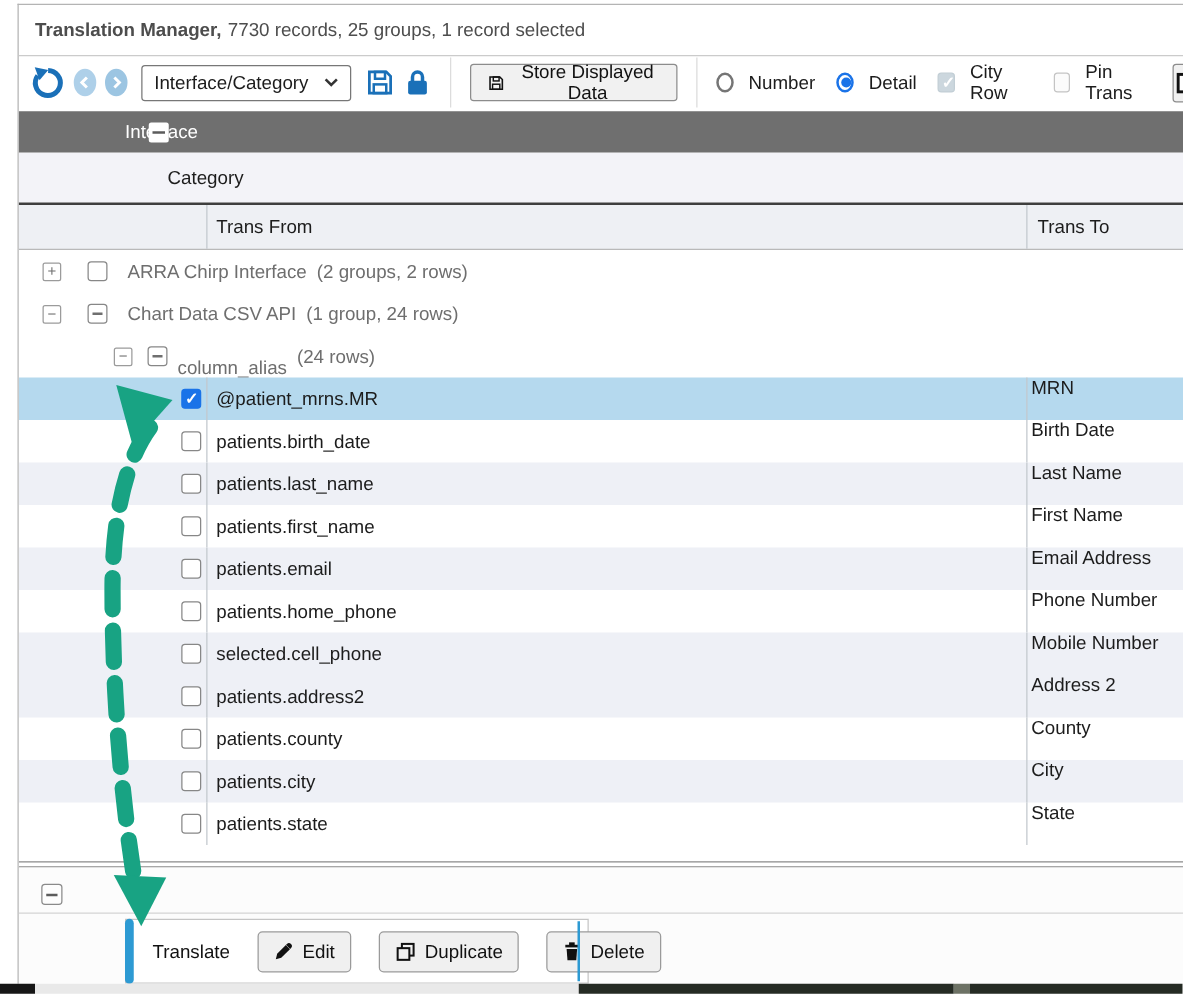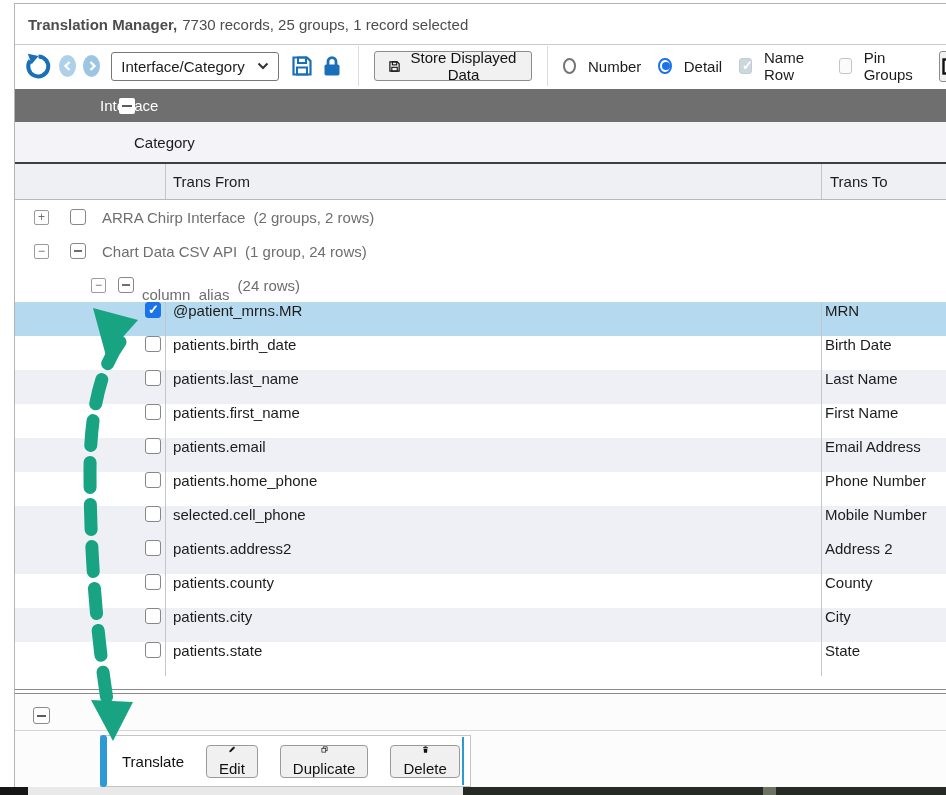--- a/index.html
+++ b/index.html
@@ -57,40 +57,40 @@
   .row.shade { background:#eef0f6; }
   .row.selected { background:#b5d9ee; }
   .exp { position:absolute; width:15px; height:15px; border:1px solid #9b9b9b; border-radius:2px; background:#fff;
     color:#6f6f6f; font-size:12px; line-height:12px; text-align:center; cursor:pointer; }
   .cb { position:absolute; width:16px; height:16px; border:1px solid #878787; border-radius:3px; background:#fff; cursor:pointer; }
   .cb.ind::after { content:""; position:absolute; left:3px; right:3px; top:6px; height:2px; background:#6f6f6f; }
   .cb.on { background:#1a73e8; border-color:#1a73e8; }
   .cb.on::after { content:"✓"; position:absolute; left:2px; top:-1px; color:#fff; font-size:13px; font-weight:bold; }
   .g-label { color:#6e6e6e; }
   .g-count { color:#6e6e6e; margin-left:8px; }
-  .cell-from { width:806px; height:100%; position:relative; display:flex; align-items:flex-start; }
+  .cell-from { width:806px; height:100%; position:relative; display:flex; align-items:center; }
   .cell-from::before { content:""; position:absolute; left:150px; top:0; bottom:0; width:1px; background:#c2c7cd; }
   .cell-from .txt { margin-left:158px; color:#1c1c1c; }
   .cell-to { flex:1; height:100%; display:flex; align-items:flex-start; padding-left:3px;
     border-left:1px solid #c2c7cd; color:#1c1c1c; }
 
   
   .table-end { height:5px; border-top:1px solid #8a8a8a; border-bottom:1px solid #8a8a8a; background:#fff; }
   .footer { height:94px; background:#fcfcfc; position:relative; }
   .footer .f-exp { position:absolute; left:18px; top:13px; width:17px; height:17px; border:1px solid #8a8a8a;
     border-radius:3px; background:#fdfdfd; cursor:pointer; }
   .footer .f-exp::after { content:""; position:absolute; left:3px; right:3px; top:7px; height:2px; background:#5c5c5c; }
   .footer .f-hr { position:absolute; left:0; right:0; top:36px; height:1px; background:#d4d4d4; }
   .action-panel { position:absolute; left:85px; top:41px; width:371px; height:52px; background:#fff;
     border:1px solid #c5c5c5; display:flex; align-items:center; padding-left:21px; gap:22px; }
   .action-panel .blue-bar { position:absolute; left:-1px; top:-1px; bottom:-1px; width:7px; background:#2d9ad3; border-radius:4px; }
   .action-panel .blue-line { position:absolute; right:6px; top:1px; bottom:1px; width:2px; background:#2d9ad3; }
   .panel-label { font-size:15px; color:#111; }
   .act-btn { height:33px; border:1px solid #9a9a9a; border-radius:4px; background:#f0f0f0;
-    display:inline-flex; align-items:center; gap:7px; padding:0 12px; font-size:15px; color:#111; cursor:pointer;flex-direction:column; }
+    display:inline-flex; align-items:center; gap:7px; padding:0 12px; font-size:15px; color:#111; cursor:pointer; }
 
   
   .strip { position:absolute; left:0; top:787px; width:946px; height:8px; display:flex; }
   .strip .s1 { width:28px; background:#161616; }
   .strip .s2 { width:435px; background:#e9e9e9; }
   .strip .s3 { width:300px; background:#252b24; }
   .strip .s4 { width:13px; background:#6d7265; }
   .strip .s5 { flex:1; background:#252b24; }
 
   
@@ -150,23 +150,23 @@
         <rect x="7" y="13.5" width="10" height="7" fill="none" stroke="#111" stroke-width="2"></rect>
       </svg>
       <span>Store Displayed Data</span>
     </button>
     <span class="tb-sep"></span>
     <span class="radio"></span>
     <span class="tb-label">Number</span>
     <span class="radio on"></span>
     <span class="tb-label">Detail</span>
     <span class="tcb dis-on"></span>
-    <span class="tb-label">Name Row</span>
+    <span class="tb-label">City Row</span>
     <span class="tcb off"></span>
-    <span class="tb-label">Pin Groups</span>
+    <span class="tb-label">Pin Trans</span>
     <button class="cols-btn">
       <svg width="21" height="17" viewBox="0 0 21 17">
         <rect x="1.5" y="1.5" width="18" height="14" fill="#fff" stroke="#111" stroke-width="2.4"></rect>
         <rect x="10" y="1.5" width="9.5" height="14" fill="#2f8fd0" stroke="#111" stroke-width="2.4"></rect>
       </svg>
     </button>
   </div>
 
   <div class="gap2"></div>
 

